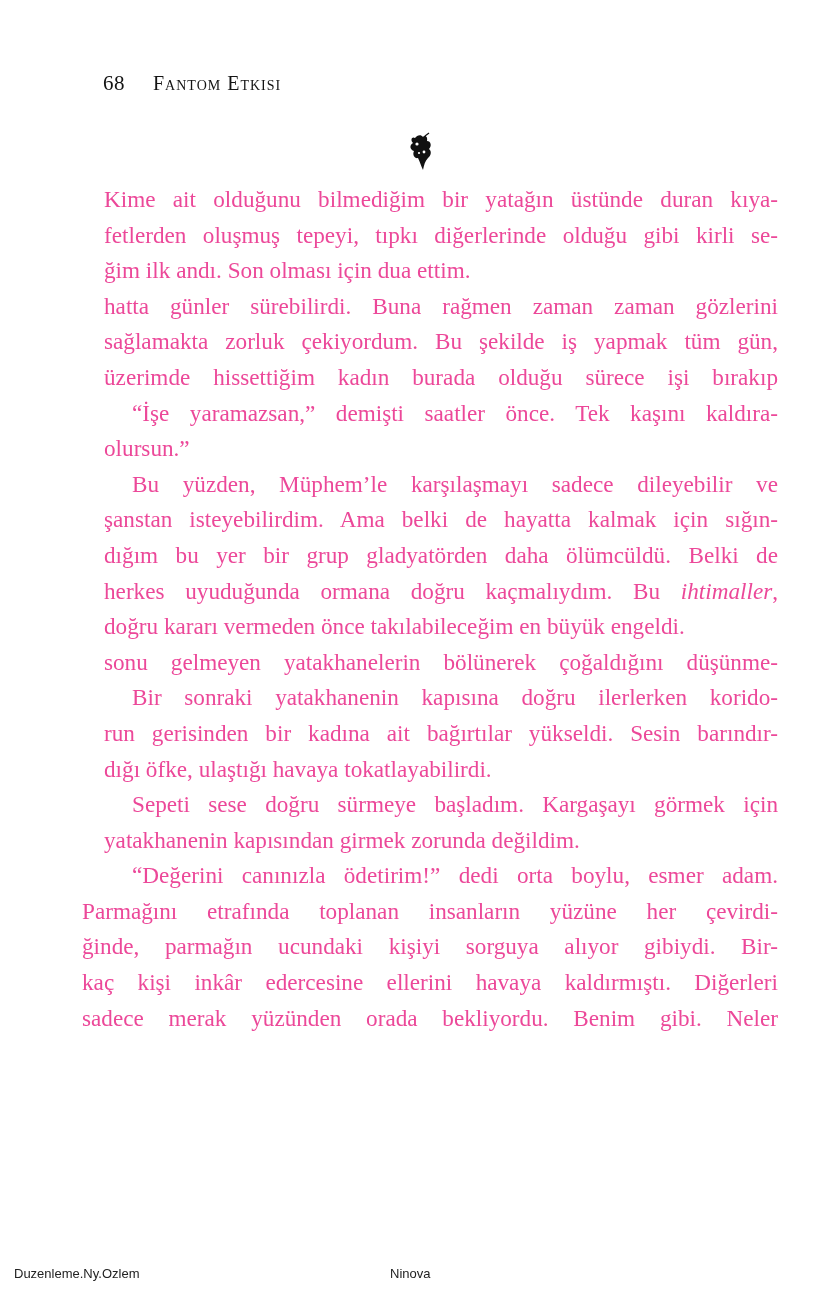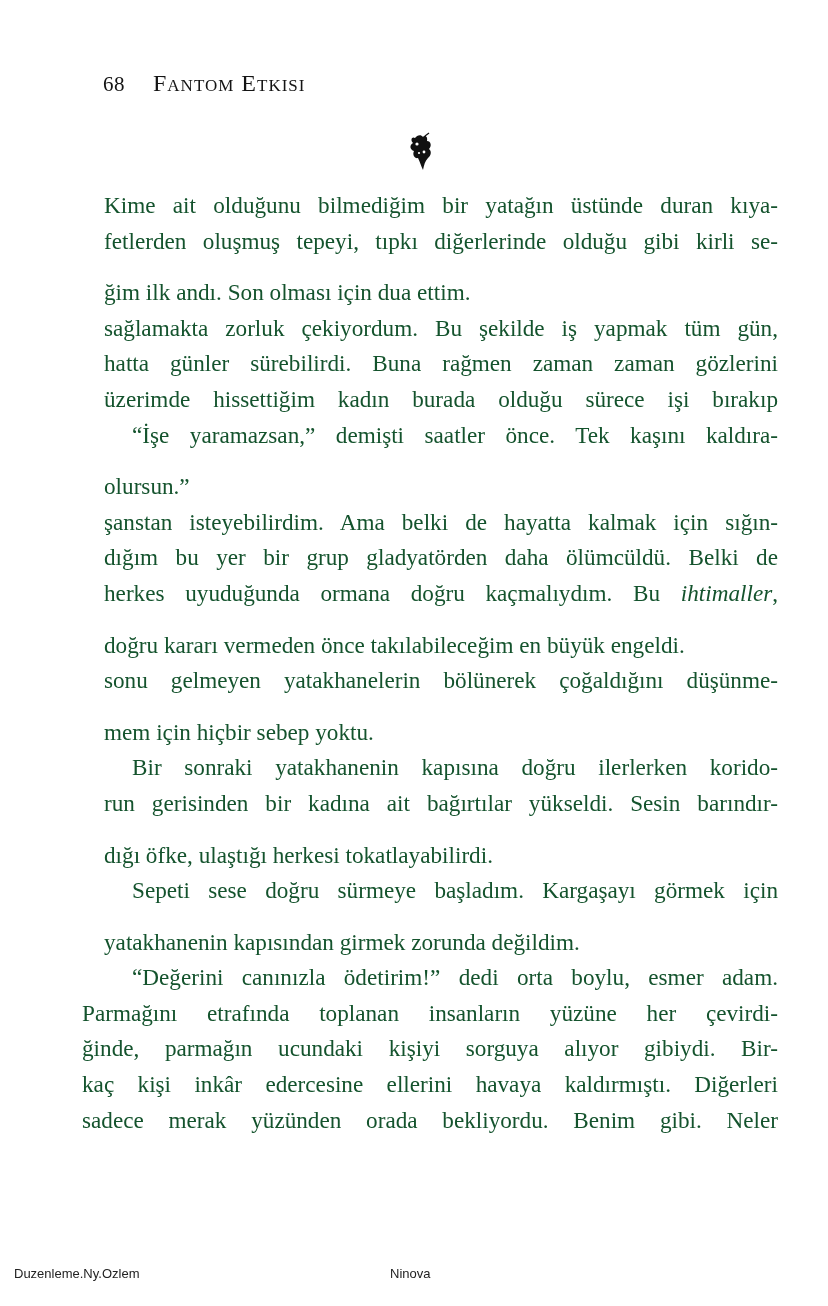--- a/index.html
+++ b/index.html
@@ -1,24 +1,24 @@
 <!DOCTYPE html>
 <html><head>
 <meta charset="utf-8">
 <style>
   html, body { margin: 0; padding: 0; background: #ffffff; }
   body { width: 828px; height: 1306px; position: relative; overflow: hidden; color: #111; }
   .page { position: absolute; left: 0; top: 0; width: 828px; height: 1306px; }
   .running-head { position: absolute; left: 103px; top: 70px; font-family: "Liberation Serif", serif; font-size: 22px; letter-spacing: 0.5px; color: #141414; }
   .running-head .num { margin-right: 22px; font-size: 21px; margin-top: 44px; }
-  .running-head .title { font-variant: small-caps; font-size: 24px; letter-spacing: 1px; }
+  .running-head .title { font-variant: small-caps; font-size: 20px; letter-spacing: 1px; }
   .ornament { position: absolute; left: 406px; top: 132px; width: 30px; height: 40px; }
-  .text { position: absolute; left: 104px; top: 188px; width: 674px; font-family: "Liberation Serif", serif; font-size: 23.2px; line-height: 35.6px; color: #14532d; }
+  .text { position: absolute; left: 104px; top: 182px; width: 674px; font-family: "Liberation Serif", serif; font-size: 23.2px; line-height: 35.6px; color: #ec4899; }
   .line { display: block; white-space: nowrap; text-align: justify; text-align-last: justify; height: 35.6px; }
-  .line.last { text-align-last: left; margin-top: 16px; }
+  .line.last { text-align-last: left; }
   .line.indent { padding-left: 28px; }
   .line.out { margin-left: -22px; }
   .footer { position: absolute; top: 1266px; font-family: Liberation Sans, sans-serif; font-size: 13px; color: #222; }
   .footer.left { left: 14px; }
   .footer.center { left: 390px; }
   em { font-style: italic; }
 </style>
 </head>
 <body>
 
@@ -35,34 +35,34 @@
       <circle cx="18" cy="20" r="1.4" fill="#fff"></circle>
       <circle cx="13" cy="21" r="1.1" fill="#fff"></circle>
       <path d="M19 4 L23 1" stroke="#111" stroke-width="1.2"></path>
     </svg>
   </div>
 
   <div class="text">
     <span class="line">Kime ait olduğunu bilmediğim bir yatağın üstünde duran kıya-</span>
     <span class="line">fetlerden oluşmuş tepeyi, tıpkı diğerlerinde olduğu gibi kirli se-</span>
     <span class="line last">ğim ilk andı. Son olması için dua ettim.</span>
+    <span class="line">hatta günler sürebilirdi. Buna rağmen zaman zaman gözlerini</span>
     <span class="line">sağlamakta zorluk çekiyordum. Bu şekilde iş yapmak tüm gün,</span>
-    <span class="line">hatta günler sürebilirdi. Buna rağmen zaman zaman gözlerini</span>
     <span class="line">üzerimde hissettiğim kadın burada olduğu sürece işi bırakıp</span>
     <span class="line indent">“İşe yaramazsan,” demişti saatler önce. Tek kaşını kaldıra-</span>
     <span class="line last">olursun.”</span>
+    <span class="line indent">Bu yüzden, Müphem’le karşılaşmayı sadece dileyebilir ve</span>
     <span class="line">şanstan isteyebilirdim. Ama belki de hayatta kalmak için sığın-</span>
     <span class="line">dığım bu yer bir grup gladyatörden daha ölümcüldü. Belki de</span>
     <span class="line"><span>herkes uyuduğunda ormana doğru kaçmalıydım. Bu </span><em>ihtimaller</em><span>,</span></span>
     <span class="line last">doğru kararı vermeden önce takılabileceğim en büyük engeldi.</span>
     <span class="line">sonu gelmeyen yatakhanelerin bölünerek çoğaldığını düşünme-</span>
-    <span class="line last">mem için hiçbir sebep yoktu.</span>
     <span class="line indent">Bir sonraki yatakhanenin kapısına doğru ilerlerken korido-</span>
     <span class="line">run gerisinden bir kadına ait bağırtılar yükseldi. Sesin barındır-</span>
-    <span class="line last">dığı öfke, ulaştığı herkesi tokatlayabilirdi.</span>
+    <span class="line last">dığı öfke, ulaştığı havaya tokatlayabilirdi.</span>
     <span class="line indent">Sepeti sese doğru sürmeye başladım. Kargaşayı görmek için</span>
     <span class="line last">yatakhanenin kapısından girmek zorunda değildim.</span>
     <span class="line indent">“Değerini canınızla ödetirim!” dedi orta boylu, esmer adam.</span>
     <span class="line out">Parmağını etrafında toplanan insanların yüzüne her çevirdi-</span>
     <span class="line out">ğinde, parmağın ucundaki kişiyi sorguya alıyor gibiydi. Bir-</span>
     <span class="line out">kaç kişi inkâr edercesine ellerini havaya kaldırmıştı. Diğerleri</span>
     <span class="line out">sadece merak yüzünden orada bekliyordu. Benim gibi. Neler</span>
   </div>
 
   <div class="footer left">Duzenleme.Ny.Ozlem</div>

